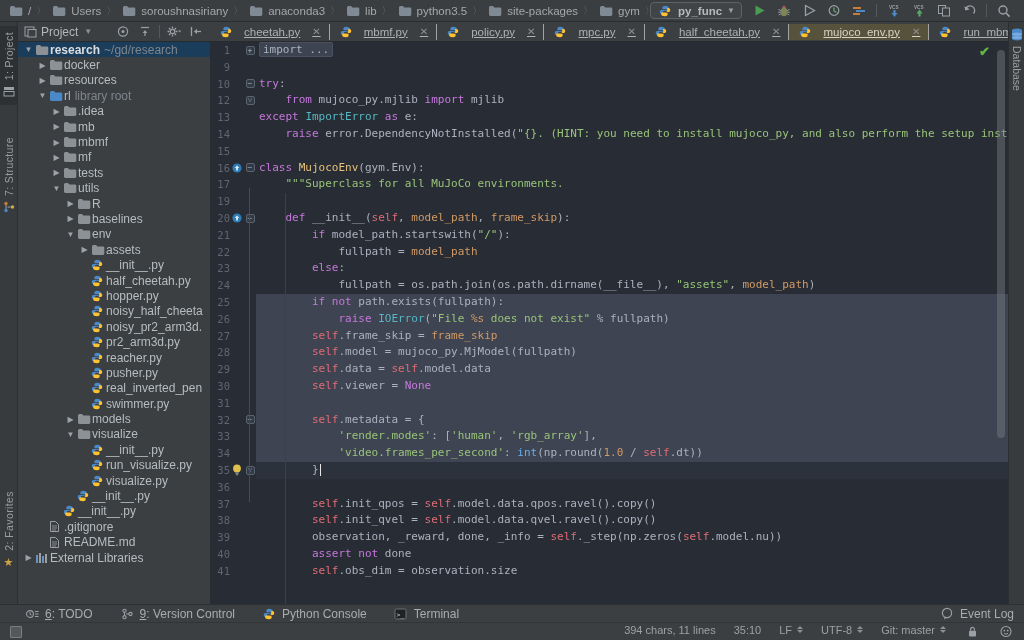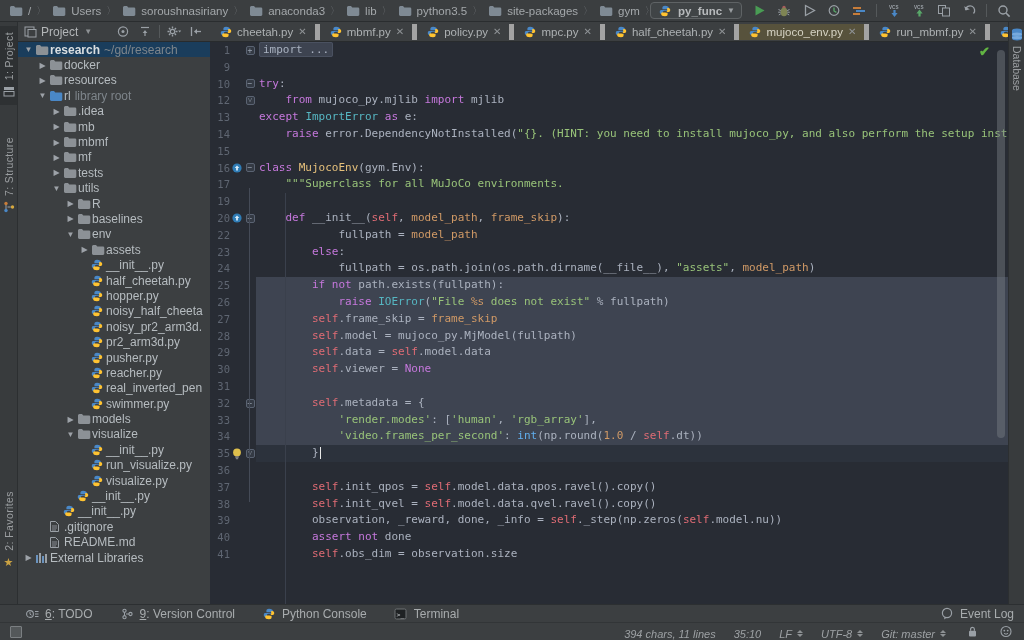--- a/index.html
+++ b/index.html
@@ -21,22 +21,22 @@
 
   
   #row2 { position:absolute; left:18px; top:22px; width:990px; height:20px; background:#3c3f41;
     border-bottom:1px solid #282b2d; display:flex;align-items:center; }
   #project-header { width:192px; display:flex; align-items:center; padding:0 6px; gap:4px; }
   #project-header .ph-icon { width:13px; height:12px; }
   #project-title { color:#b3b6b8; }
   #project-dd { color:#8e9295; font-size:8px; margin-left:2px; }
   #project-actions { margin-left:auto; display:flex; align-items:center; gap:6px; }
   #tabs { display:flex; flex:1; min-width:0; }
-  .tab { display:flex; align-items:center; gap:3px; padding:0 8px; border-right:5px solid #a3a3a3;
-    color:#adb1b3; font-size:11.5px; cursor:default; }
+  .tab { display:flex; align-items:center; gap:10px; padding:0 8px; border-right:1px solid #a3a3a3;
+    color:#adb1b3; font-size:11.5px; cursor:default;text-decoration:underline; }
   .tab.active { background:#57523c; color:#d6d3c4; }
   .tab .close { color:#8f9396; font-size:10px; margin-left:2px; }
 
   
   #leftstrip { position:absolute; left:0; top:22px; width:18px; height:582px; background:#383b3d;
     border-right:1px solid #2c2f31; display:flex; flex-direction:column; align-items:center; }
   .stripbtn { display:flex; flex-direction:column; align-items:center; gap:3px; padding:6px 0; width:100%; }
   .stripbtn.active { background:#2e3133; }
   .striplabel { writing-mode:vertical-rl; transform:rotate(180deg); color:#9b9ea1; font-size:10.5px; letter-spacing:.4px; }
   #strip-favorites { margin-top:auto; margin-bottom:28px; }
@@ -79,21 +79,21 @@
   #bottombar { position:absolute; left:0; top:604px; width:1024px; height:18px; background:#3c3f41;
     border-top:1px solid #2c2f31; display:flex; align-items:center; padding:0 10px 0 24px; gap:26px; color:#a8acae; }
   .bbitem { display:flex; align-items:center; gap:5px; cursor:default; }
   .bbitem u { text-decoration:underline; }
   #eventlog { margin-left:auto; display:flex; align-items:center; gap:5px; }
 
   
   #statusbar { position:absolute; left:0; top:622px; width:1024px; height:18px; background:#3c3f41;
     border-top:1px solid #323537; display:flex; align-items:center; padding:0 10px; color:#9da1a4; font-size:11px; }
   #sb-toggle { width:12px; height:12px; border:1px solid #7b7f82; background:#54585a; border-radius:1px; }
-  #sb-right { margin-left:auto; display:flex; align-items:flex-end; gap:18px;font-style:italic; }
+  #sb-right { margin-left:auto; display:flex; align-items:flex-start; gap:18px; }
   .sb-item { display:flex; align-items:center; gap:3px; cursor:default; }
   .updown { display:inline-flex; flex-direction:column; gap:1px; margin-left:2px; }
   .updown i { width:0; height:0; border-left:3px solid transparent; border-right:3px solid transparent; display:block; }
   .updown .up { border-bottom:3px solid #8d9194; }
   .updown .dn { border-top:3px solid #8d9194; }
 </style>
 </head>
 <body>
 
 <div id="topbar">
@@ -604,31 +604,31 @@
       <span class="tlabel">pr2_arm3d.py</span>
     </div>
     <div class="trow" style="padding-left: 60px;">
       <span class="arrow"></span>
       <span class="ticon">
         <svg width="12" height="12" viewBox="0 0 12 12" xmlns="http://www.w3.org/2000/svg">
           <path d="M6 .8C3.9.8 3.4 1.8 3.4 2.8v1.4h5.1v.8H2.2C1.1 5 .8 5.9.8 6.9s.3 2 2 2h1V7.5c0-.9.8-1.7 1.7-1.7h2.9c.8 0 1.4-.6 1.4-1.4V2.8C9.8 1.8 8.7.8 6 .8Z" fill="#4a88c7"></path>
           <path d="M6 11.2c2.1 0 2.6-1 2.6-2V7.8H3.5V7h6.3c1.1 0 1.4-.9 1.4-1.9s-.3-2-2-2h-1v2.4c0 .9-.8 1.7-1.7 1.7H3.6c-.8 0-1.4.6-1.4 1.4v.6c0 1 1.1 2 3.8 2Z" fill="#ffc331"></path>
         </svg>
       </span>
+      <span class="tlabel">reacher.py</span>
+    </div>
+    <div class="trow" style="padding-left: 60px;">
+      <span class="arrow"></span>
+      <span class="ticon">
+        <svg width="12" height="12" viewBox="0 0 12 12" xmlns="http://www.w3.org/2000/svg">
+          <path d="M6 .8C3.9.8 3.4 1.8 3.4 2.8v1.4h5.1v.8H2.2C1.1 5 .8 5.9.8 6.9s.3 2 2 2h1V7.5c0-.9.8-1.7 1.7-1.7h2.9c.8 0 1.4-.6 1.4-1.4V2.8C9.8 1.8 8.7.8 6 .8Z" fill="#4a88c7"></path>
+          <path d="M6 11.2c2.1 0 2.6-1 2.6-2V7.8H3.5V7h6.3c1.1 0 1.4-.9 1.4-1.9s-.3-2-2-2h-1v2.4c0 .9-.8 1.7-1.7 1.7H3.6c-.8 0-1.4.6-1.4 1.4v.6c0 1 1.1 2 3.8 2Z" fill="#ffc331"></path>
+        </svg>
+      </span>
       <span class="tlabel">pusher.py</span>
-    </div>
-    <div class="trow" style="padding-left: 60px;">
-      <span class="arrow"></span>
-      <span class="ticon">
-        <svg width="12" height="12" viewBox="0 0 12 12" xmlns="http://www.w3.org/2000/svg">
-          <path d="M6 .8C3.9.8 3.4 1.8 3.4 2.8v1.4h5.1v.8H2.2C1.1 5 .8 5.9.8 6.9s.3 2 2 2h1V7.5c0-.9.8-1.7 1.7-1.7h2.9c.8 0 1.4-.6 1.4-1.4V2.8C9.8 1.8 8.7.8 6 .8Z" fill="#4a88c7"></path>
-          <path d="M6 11.2c2.1 0 2.6-1 2.6-2V7.8H3.5V7h6.3c1.1 0 1.4-.9 1.4-1.9s-.3-2-2-2h-1v2.4c0 .9-.8 1.7-1.7 1.7H3.6c-.8 0-1.4.6-1.4 1.4v.6c0 1 1.1 2 3.8 2Z" fill="#ffc331"></path>
-        </svg>
-      </span>
-      <span class="tlabel">reacher.py</span>
     </div>
     <div class="trow" style="padding-left: 60px;">
       <span class="arrow"></span>
       <span class="ticon">
         <svg width="12" height="12" viewBox="0 0 12 12" xmlns="http://www.w3.org/2000/svg">
           <path d="M6 .8C3.9.8 3.4 1.8 3.4 2.8v1.4h5.1v.8H2.2C1.1 5 .8 5.9.8 6.9s.3 2 2 2h1V7.5c0-.9.8-1.7 1.7-1.7h2.9c.8 0 1.4-.6 1.4-1.4V2.8C9.8 1.8 8.7.8 6 .8Z" fill="#4a88c7"></path>
           <path d="M6 11.2c2.1 0 2.6-1 2.6-2V7.8H3.5V7h6.3c1.1 0 1.4-.9 1.4-1.9s-.3-2-2-2h-1v2.4c0 .9-.8 1.7-1.7 1.7H3.6c-.8 0-1.4.6-1.4 1.4v.6c0 1 1.1 2 3.8 2Z" fill="#ffc331"></path>
         </svg>
       </span>
       <span class="tlabel">real_inverted_pen</span>
@@ -759,20 +759,21 @@
       <div class="cline"><span class="lnum">16</span><span class="islot"><svg width="10" height="10" viewBox="0 0 10 10" xmlns="http://www.w3.org/2000/svg">
             <circle cx="5" cy="5" r="4.6" fill="#2f7cb5"></circle>
             <path d="M5 2.4 7.3 5H5.9v2.6H4.1V5H2.7Z" fill="#d9ecf8"></path>
           </svg></span><span class="fslot"><span class="fold-box">−</span></span><span class="ctext"><span class="tk-k">class</span><span class="tk-w"> </span><span class="tk-y">MujocoEnv</span><span class="tk-w">(gym.Env):</span></span></div>
       <div class="cline"><span class="lnum">17</span><span class="islot"></span><span class="fslot"></span><span class="ctext"><span class="tk-s">    """Superclass for all MuJoCo environments.</span></span></div>
       <div class="cline"><span class="lnum">19</span><span class="islot"></span><span class="fslot"></span><span class="ctext"></span></div>
       <div class="cline"><span class="lnum">20</span><span class="islot"><svg width="10" height="10" viewBox="0 0 10 10" xmlns="http://www.w3.org/2000/svg">
             <circle cx="5" cy="5" r="4.6" fill="#2f7cb5"></circle>
             <path d="M5 2.4 7.3 5H5.9v2.6H4.1V5H2.7Z" fill="#d9ecf8"></path>
           </svg></span><span class="fslot"><span class="fold-box">−</span></span><span class="ctext"><span class="tk-w">    </span><span class="tk-k">def</span><span class="tk-w"> __init__(</span><span class="tk-r">self</span><span class="tk-w">, </span><span class="tk-o">model_path</span><span class="tk-w">, </span><span class="tk-o">frame_skip</span><span class="tk-w">):</span></span></div>
+      <div class="cline"><span class="lnum">21</span><span class="islot"></span><span class="fslot"></span><span class="ctext"><span class="tk-w">        </span><span class="tk-k">if</span><span class="tk-w"> model_path.startswith(</span><span class="tk-s">"/"</span><span class="tk-w">):</span></span></div>
       <div class="cline"><span class="lnum">22</span><span class="islot"></span><span class="fslot"></span><span class="ctext"><span class="tk-w">            fullpath = </span><span class="tk-o">model_path</span></span></div>
       <div class="cline"><span class="lnum">23</span><span class="islot"></span><span class="fslot"></span><span class="ctext"><span class="tk-w">        </span><span class="tk-k">else</span><span class="tk-w">:</span></span></div>
       <div class="cline"><span class="lnum">24</span><span class="islot"></span><span class="fslot"></span><span class="ctext"><span class="tk-w">            fullpath = os.path.join(os.path.dirname(__file__), </span><span class="tk-s">"assets"</span><span class="tk-w">, </span><span class="tk-o">model_path</span><span class="tk-w">)</span></span></div>
       <div class="cline sel"><span class="lnum">25</span><span class="islot"></span><span class="fslot"></span><span class="ctext"><span class="tk-w">        </span><span class="tk-k">if</span><span class="tk-w"> </span><span class="tk-k">not</span><span class="tk-w"> path.exists(fullpath):</span></span></div>
       <div class="cline sel"><span class="lnum">26</span><span class="islot"></span><span class="fslot"></span><span class="ctext"><span class="tk-w">            </span><span class="tk-k">raise</span><span class="tk-w"> </span><span class="tk-c">IOError</span><span class="tk-w">(</span><span class="tk-s">"File </span><span class="tk-o">%s</span><span class="tk-s"> does not exist"</span><span class="tk-w"> % fullpath)</span></span></div>
       <div class="cline sel"><span class="lnum">27</span><span class="islot"></span><span class="fslot"></span><span class="ctext"><span class="tk-w">        </span><span class="tk-r">self</span><span class="tk-w">.frame_skip = </span><span class="tk-o">frame_skip</span></span></div>
       <div class="cline sel"><span class="lnum">28</span><span class="islot"></span><span class="fslot"></span><span class="ctext"><span class="tk-w">        </span><span class="tk-r">self</span><span class="tk-w">.model = mujoco_py.MjModel(fullpath)</span></span></div>
       <div class="cline sel"><span class="lnum">29</span><span class="islot"></span><span class="fslot"></span><span class="ctext"><span class="tk-w">        </span><span class="tk-r">self</span><span class="tk-w">.data = </span><span class="tk-r">self</span><span class="tk-w">.model.data</span></span></div>
       <div class="cline sel"><span class="lnum">30</span><span class="islot"></span><span class="fslot"></span><span class="ctext"><span class="tk-w">        </span><span class="tk-r">self</span><span class="tk-w">.viewer = </span><span class="tk-k">None</span></span></div>
       <div class="cline sel"><span class="lnum">31</span><span class="islot"></span><span class="fslot"></span><span class="ctext"></span></div>

